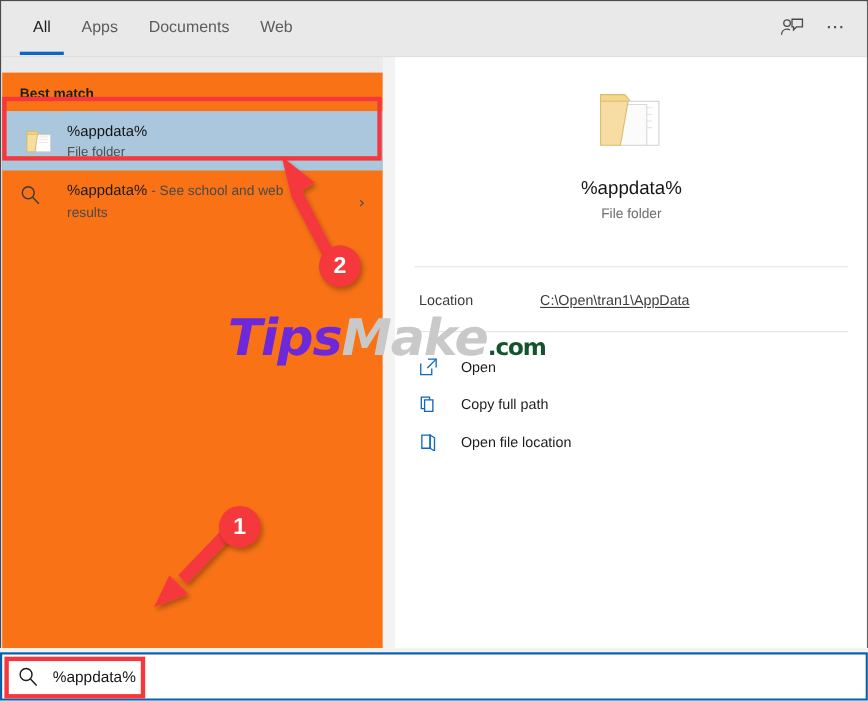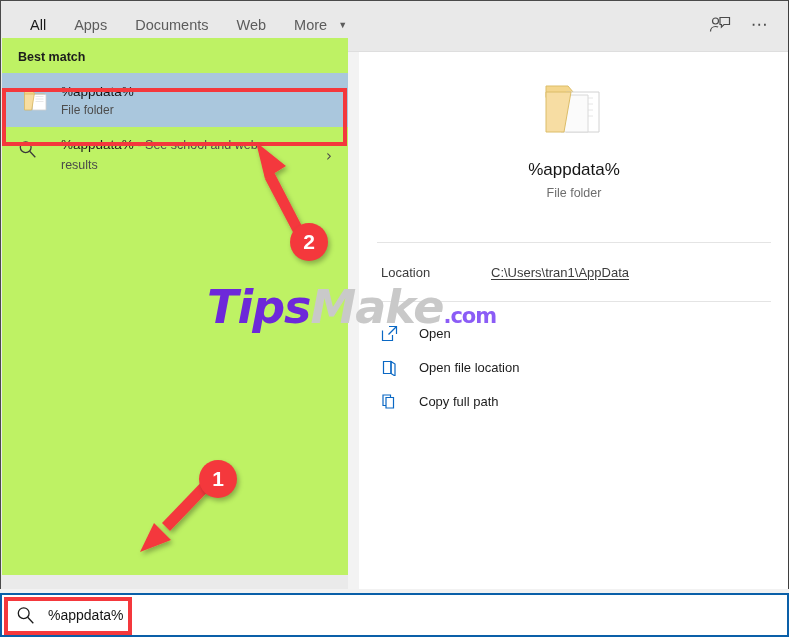--- a/index.html
+++ b/index.html
@@ -67,23 +67,23 @@
   }
   .icobtn {
     width: 34px; height: 30px;
     display: flex; align-items: center; justify-content: center;
     color: #4a4a4a;
   }
   .dots { font-size: 17px; letter-spacing: 1.5px; color: #4a4a4a; line-height: 10px; }
 
   
   .leftpane {
-    position: absolute; left: 1px; top: 37px;
+    position: absolute; left: 1px; top: 65px;
     width: 346px; height: 537px;
-    background: #bef264;
+    background: #f97316;
   }
   .gapstrip {
     position: absolute; left: 347px; top: 51px;
     width: 11px; height: 537px;
     background: #f3f3f3;
   }
   .section-head {
     font-size: 12.5px;
     font-weight: 700;
     color: #1d1d1d;
@@ -219,21 +219,21 @@
     font-size: 46px;
     font-weight: 700;
     font-style: italic;
     letter-spacing: -1px;
     pointer-events: none;
     white-space: nowrap;
     font-family: "DejaVu Sans", sans-serif;
   }
   .wm-tips { color: #6d28d9; }
   .wm-make { color: #c9c9c9; }
-  .wm-com  { color: #8b5cf6; font-size: 21px; font-style: normal; font-weight: 700; margin-top: 16px; }
+  .wm-com  { color: #14532d; font-size: 21px; font-style: normal; font-weight: 700; margin-top: 16px; }
 </style>
 </head>
 <body>
 
 <div id="root">
 
   <div class="window">
 
     <div class="tabbar">
       <div class="tabs">
@@ -242,24 +242,20 @@
           <span class="underline"></span>
         </div>
         <div class="tab">
           <span>Apps</span>
         </div>
         <div class="tab">
           <span>Documents</span>
         </div>
         <div class="tab">
           <span>Web</span>
-        </div>
-        <div class="tab">
-          <span>More</span>
-          <span class="caret">▼</span>
         </div>
       </div>
 
       <div class="topicons">
         <div class="icobtn">
           <svg width="22" height="20" viewBox="0 0 22 20" fill="none" stroke="#4a4a4a" stroke-width="1.2">
             <circle cx="6.5" cy="6" r="3"></circle>
             <path d="M1.5 16.5c0-3 2.2-5 5-5 1 0 1.9.2 2.6.6"></path>
             <path d="M11 2.5h9.5v7H15l-2.6 2.6V9.5H11z"></path>
           </svg>
@@ -328,56 +324,56 @@
           </svg>
         </div>
         <div class="hero-name">%appdata%</div>
         <div class="hero-sub">File folder</div>
       </div>
 
       <div class="divider"></div>
 
       <div class="location-row">
         <div class="location-label">Location</div>
-        <div class="location-link">C:\Users\tran1\AppData</div>
+        <div class="location-link">C:\Open\tran1\AppData</div>
       </div>
 
       <div class="divider"></div>
 
       <div class="actions">
 
         <div class="action-row">
           <div class="action-icon">
             <svg width="17" height="17" viewBox="0 0 17 17" fill="none" stroke="#0a68c4" stroke-width="1.2">
               <path d="M1.5 5.5 v10 h10 v-5.5"></path>
               <path d="M8 1.5 h7.5 v7.5"></path>
               <path d="M15.5 1.5 L7.5 9.5"></path>
             </svg>
           </div>
           <div class="action-label">Open</div>
         </div>
 
         <div class="action-row">
           <div class="action-icon">
             <svg width="17" height="17" viewBox="0 0 17 17" fill="none" stroke="#0a68c4" stroke-width="1.2">
+              <path d="M2 2 h7.5 v10.5 h-7.5z"></path>
+              <path d="M5 4.5 h7.5 v10.5 h-7.5z" fill="#ffffff"></path>
+            </svg>
+          </div>
+          <div class="action-label">Copy full path</div>
+        </div>
+
+        <div class="action-row">
+          <div class="action-icon">
+            <svg width="17" height="17" viewBox="0 0 17 17" fill="none" stroke="#0a68c4" stroke-width="1.2">
               <path d="M2.5 2.5 h7.5 v12 h-7.5z"></path>
               <path d="M10 2.5 l4 2.5 v12 l-4 -2.5z"></path>
             </svg>
           </div>
           <div class="action-label">Open file location</div>
-        </div>
-
-        <div class="action-row">
-          <div class="action-icon">
-            <svg width="17" height="17" viewBox="0 0 17 17" fill="none" stroke="#0a68c4" stroke-width="1.2">
-              <path d="M2 2 h7.5 v10.5 h-7.5z"></path>
-              <path d="M5 4.5 h7.5 v10.5 h-7.5z" fill="#ffffff"></path>
-            </svg>
-          </div>
-          <div class="action-label">Copy full path</div>
         </div>
 
       </div>
     </div>
 
     <div class="watermark">
       <span class="wm-tips">Tips</span><span class="wm-make">Make</span><span class="wm-com">.com</span>
     </div>
 
   </div>

